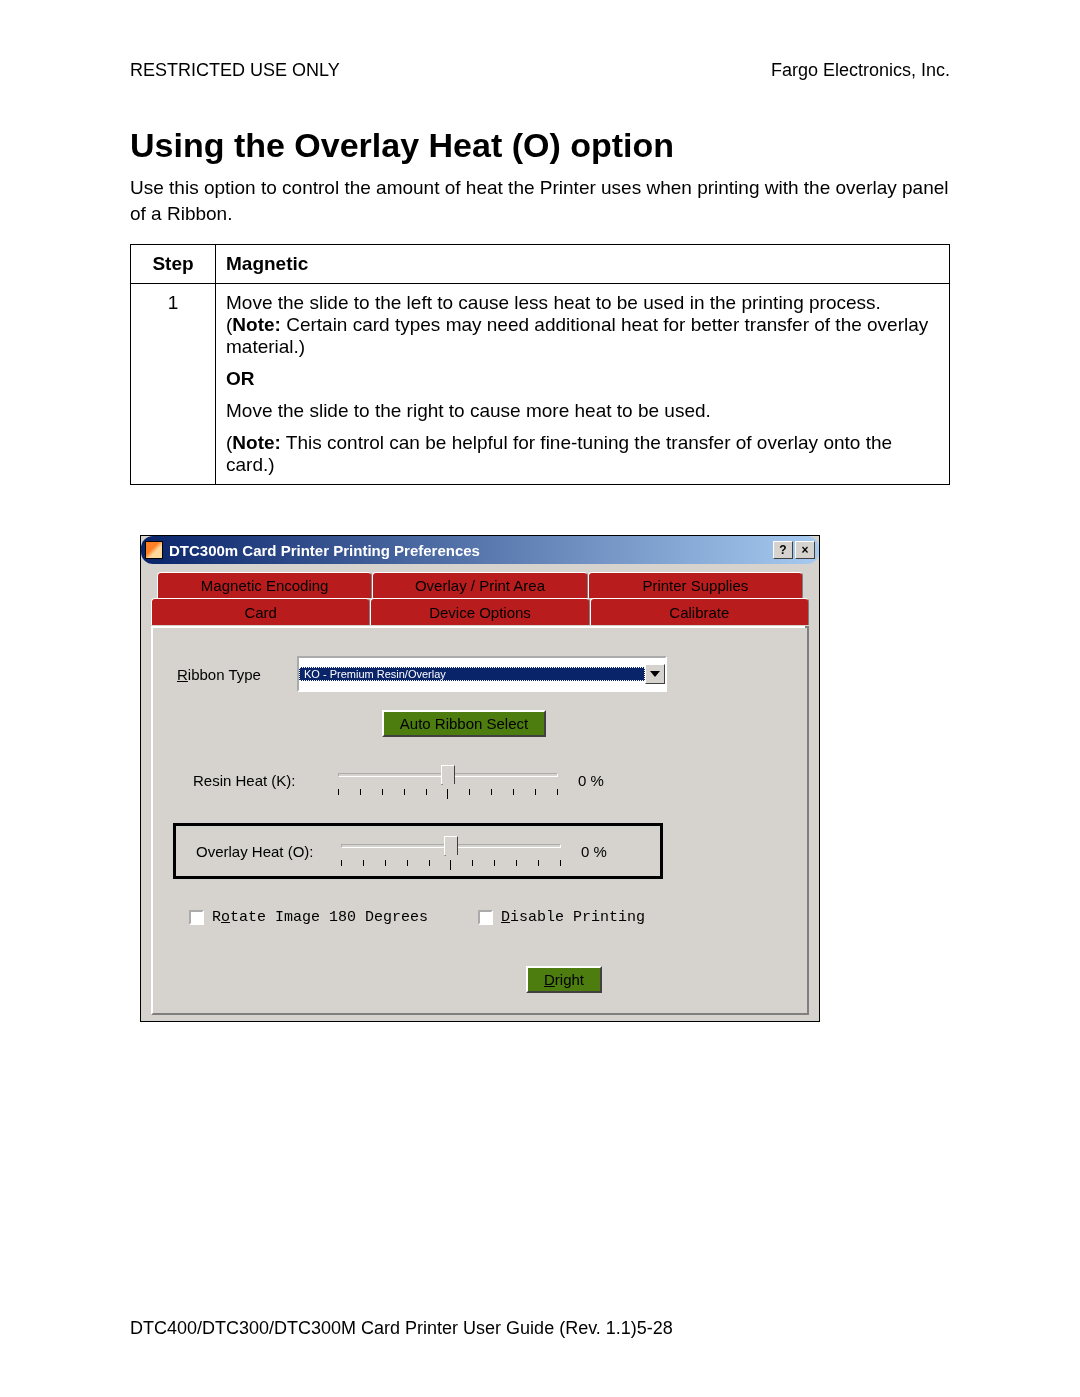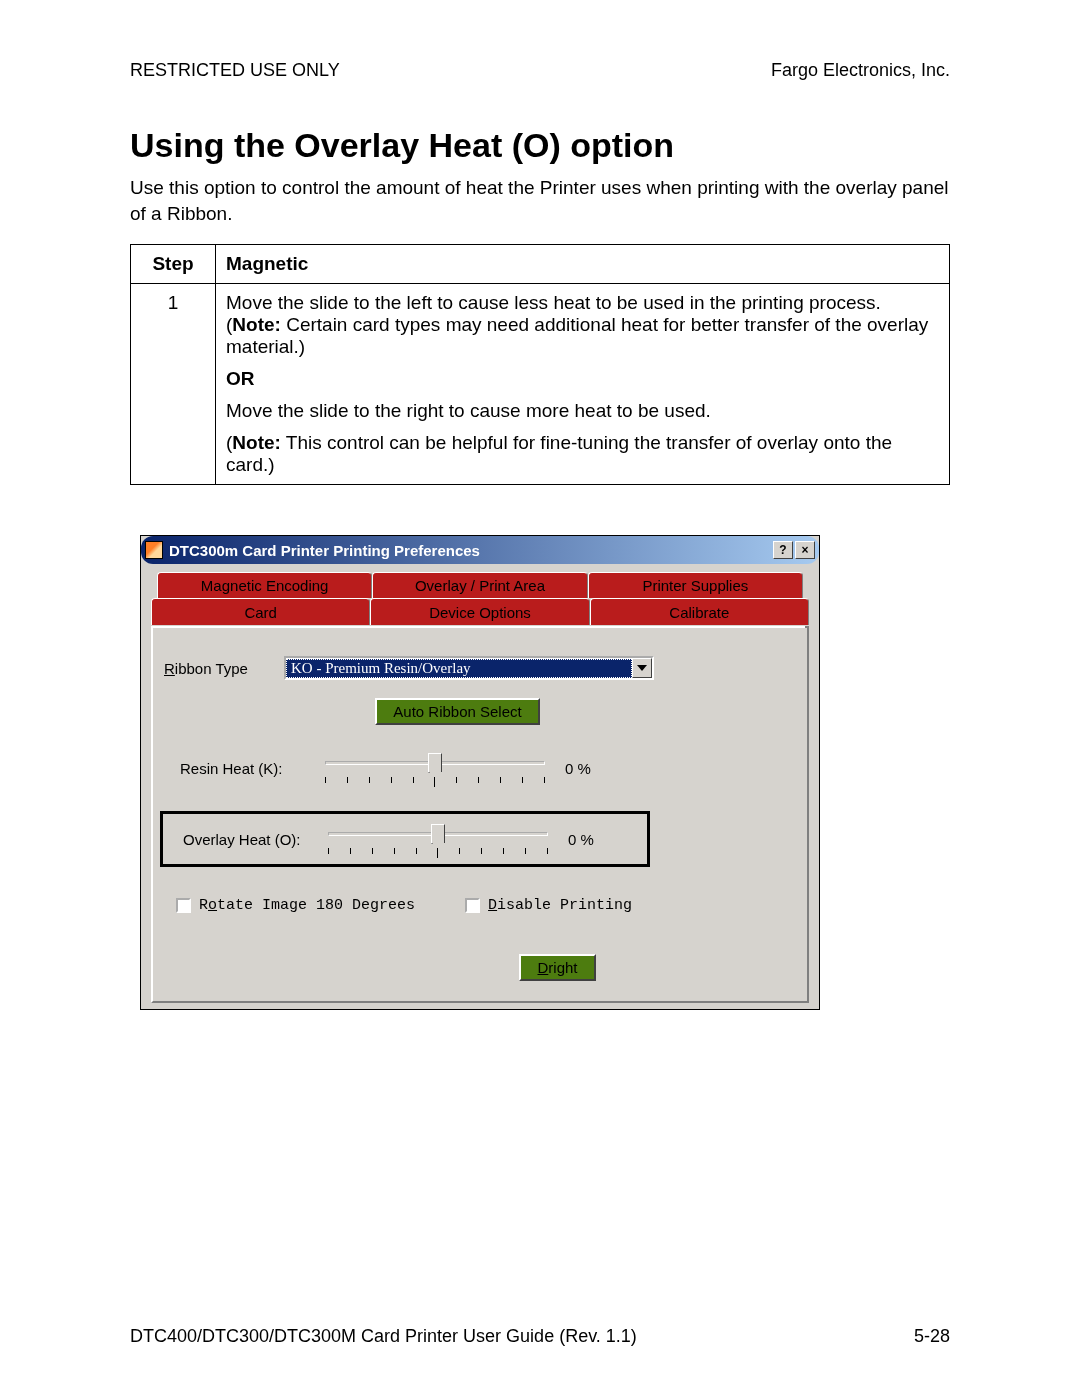--- a/index.html
+++ b/index.html
@@ -109,39 +109,38 @@
   .tabs-row2 .tab::after {
     content: ""; position: absolute;
     left: -1px; right: -1px; bottom: -2px; height: 3px;
     background:#d6d3ce;
   }
   .tabpanel {
     border: 2px solid #fff;
     border-right-color: #7f7f7f; border-bottom-color: #7f7f7f;
     border-top: none;
     background: #d6d3ce;
-    padding: 30px 16px 20px 11px;
+    padding: 30px 16px 20px 24px;
     position: relative;
   }
   .tabpanel-top-edge {
     position:absolute; top:0; left:0; right:0; height:2px;
     background:#fff;
     border-right:2px solid #7f7f7f;
   }
 
   .row { display:flex; align-items:center; margin-bottom: 14px; }
   .lbl { width: 120px; font-size:15px; }
   .combo {
     position: relative;
-    height: 24px;
+    height: 36px;
     border: 2px inset #fff;
     background: #fff;
     display: flex; align-items: center;
-    font-size: 15px;
-    font-family: Liberation Serif, serif;
+    font-size: 11px;
   }
   .combo .text {
     flex: 1; padding: 0 4px;
     white-space: nowrap; overflow: hidden;
   }
   .combo.sel .text {
     background: #0a246a; color:#fff;
     border: 1px dotted #fff;
   }
   .combo .dropbtn {
@@ -213,22 +212,22 @@
   .chk .box {
     width:15px; height:15px; margin-right:8px;
     border:2px inset #fff; background:#fff;
   }
 
   .default-row { display:flex; justify-content:center; margin-top:40px; padding-left:160px; }
 
   .accel{ text-decoration: underline; }
 
   .ftr {
-    position:absolute; bottom: 50px; left:130px; right:130px;
-    display:flex; justify-content:space-between;
+    position:absolute; bottom: 58px; left:130px; right:130px;
+    display:flex; 
     font-size:18px;
   }
 </style>
 </head>
 <body>
 
 <div class="page">
 
   <div class="hdr">
     <span>RESTRICTED USE ONLY</span>

